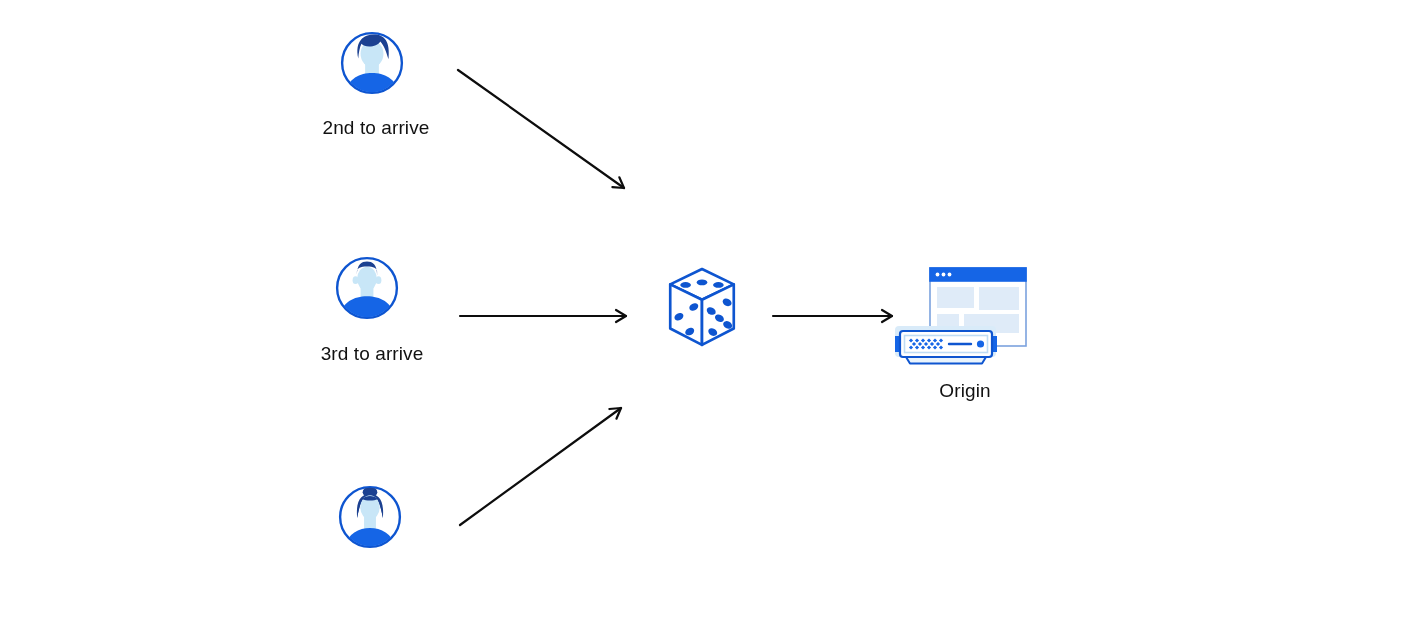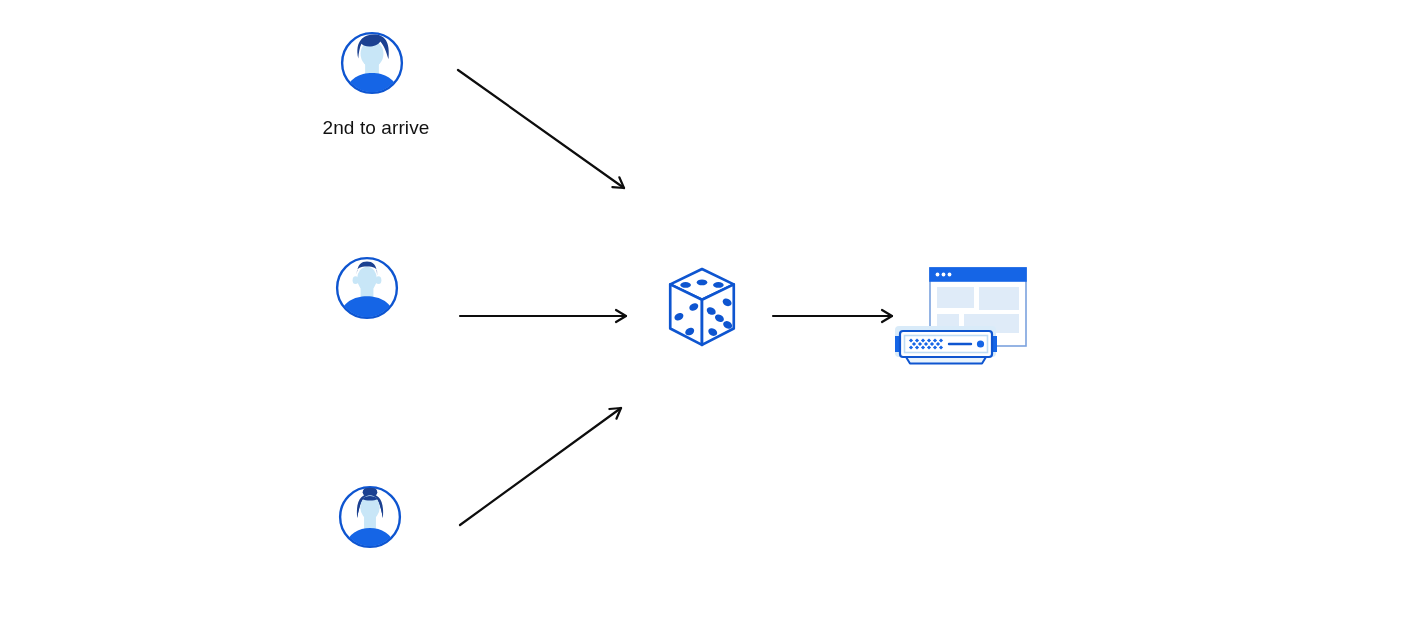--- a/index.html
+++ b/index.html
@@ -61,20 +61,21 @@
     <g clip-path="url(#clipB)">
       <rect x="29" y="31" width="14" height="18" fill="#c8e6f7"></rect>
       <path d="M5,72 C7,52 21,45 36,45 C51,45 65,52 67,72 Z" fill="#1565e6"></path>
       <ellipse cx="23.5" cy="27.5" rx="3.2" ry="4.2" fill="#c8e6f7"></ellipse>
       <ellipse cx="48.5" cy="27.5" rx="3.2" ry="4.2" fill="#c8e6f7"></ellipse>
       <ellipse cx="36" cy="26" rx="10.8" ry="13.2" fill="#c8e6f7"></ellipse>
       <path d="M25,22 C25,10 30,7 36,7 C42,7 47,10 47,22
                L47,18 C47,14.6 43,12.6 36,12.6 C29,12.6 25,14.6 25,18 Z" fill="#1c4191"></path>
     </g>
   </svg>
+  <div class="node-label" style="left:282px;top:342px;">3rd to arrive</div>
 
   <svg class="abs" style="left:337px;top:484px;" width="66" height="66" viewBox="0 0 72 72">
     <defs>
         <clipPath id="clipC">
           <circle cx="36" cy="36" r="31.8"></circle>
         </clipPath>
       </defs>
     <circle cx="36" cy="36" r="32.6" fill="#ffffff" stroke="#0e55d0" stroke-width="2.6"></circle>
     <g clip-path="url(#clipC)">
       <rect x="29.5" y="33" width="13" height="17" fill="#c8e6f7"></rect>
@@ -152,14 +153,15 @@
         <rect x="28.5" y="89" width="3" height="3" transform="rotate(45 30 90.5)"></rect>
         <rect x="34.5" y="89" width="3" height="3" transform="rotate(45 36 90.5)"></rect>
         <rect x="40.5" y="89" width="3" height="3" transform="rotate(45 42 90.5)"></rect>
         <rect x="46.5" y="89" width="3" height="3" transform="rotate(45 48 90.5)"></rect>
       </g>
       <line x1="56" y1="87" x2="78" y2="87" stroke="#0e55d0" stroke-width="2.4" stroke-linecap="round"></line>
       <circle cx="87.5" cy="87" r="3.6" fill="#1565e6"></circle>
       <path d="M13,100 L93,100 L89,106.5 L17,106.5 Z" fill="#eaf4fc" stroke="#0e55d0" stroke-width="2" stroke-linejoin="round"></path>
     </g>
   </svg>
+  <div class="node-label" style="left:885px;top:379px;width:160px;">Origin</div>
 
 </div>
 
 </body></html>

